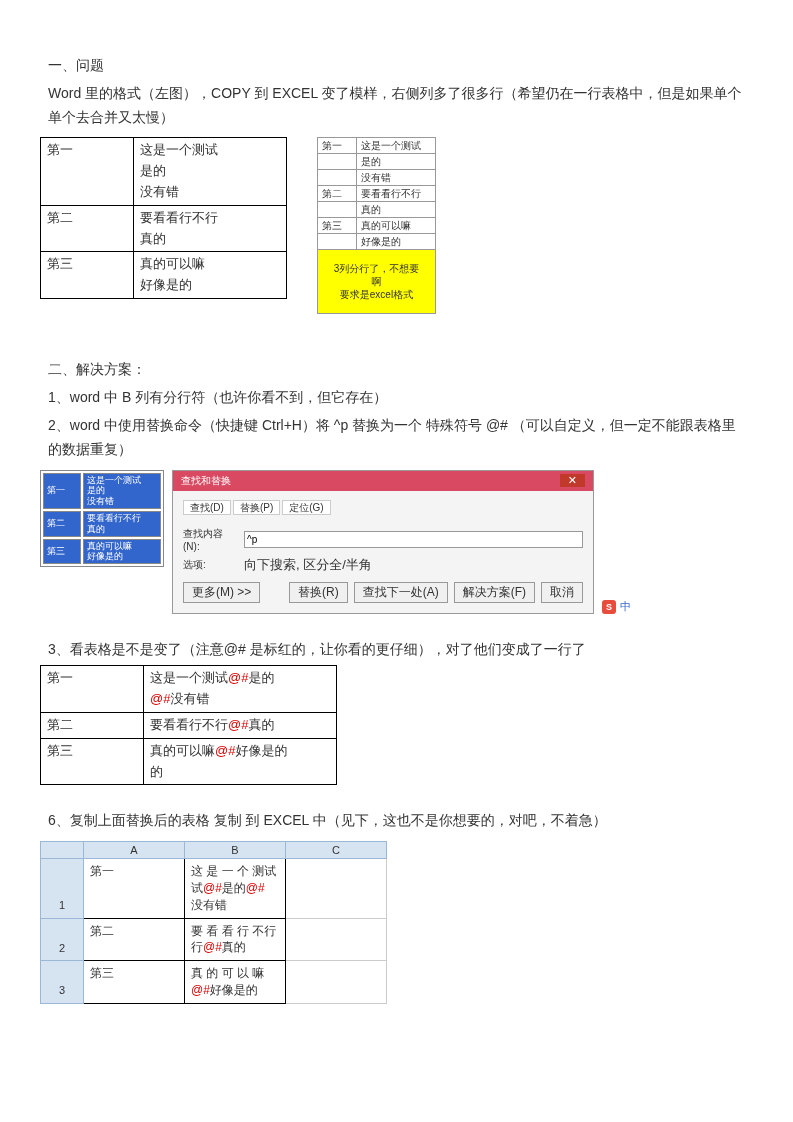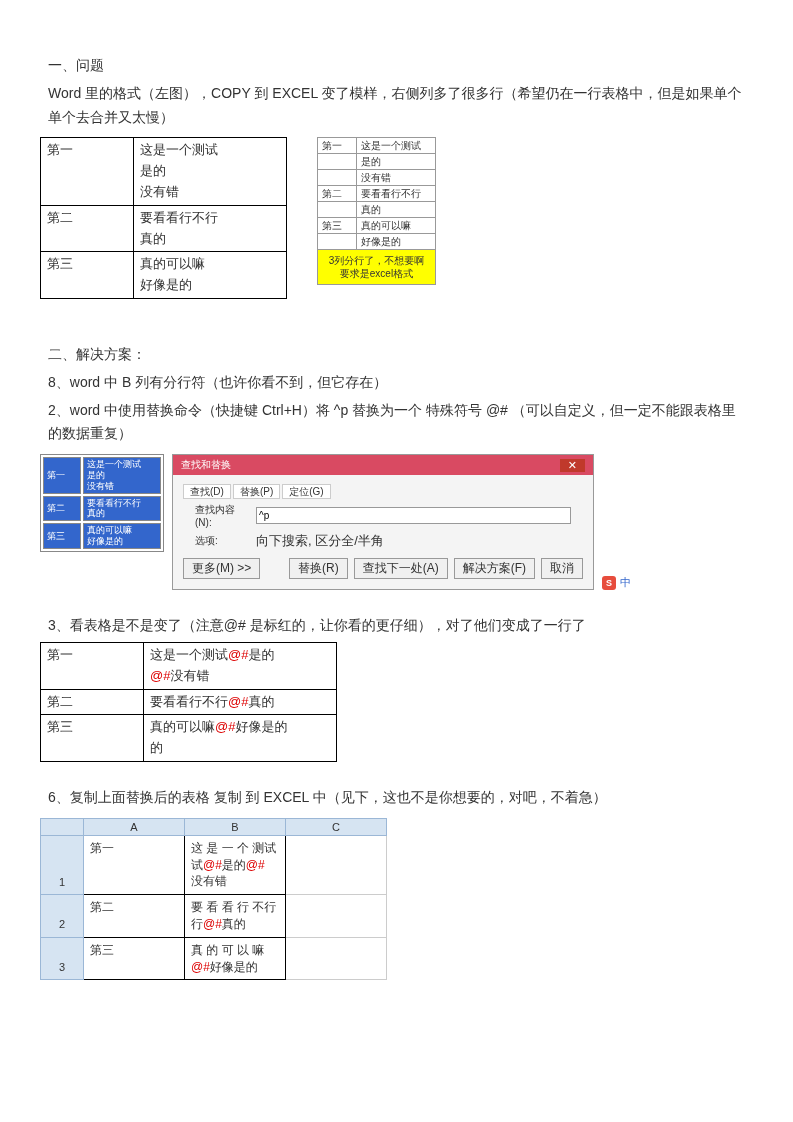--- a/index.html
+++ b/index.html
@@ -3,32 +3,32 @@
 <meta charset="utf-8">
 <style>
 body{font-family:"Microsoft YaHei",SimSun,sans-serif;font-size:14px;color:#333;background:#fff;margin:0;padding:50px 40px;width:713px}
 p{margin:4px 8px;line-height:1.7}
 .section-gap{height:20px}
 .tbl{border-collapse:collapse;font-size:13px}
 .tbl td{border:1px solid #000;padding:2px 6px;vertical-align:top;line-height:1.6}
 .row1{display:flex;gap:30px;align-items:flex-start;margin-top:8px}
 .small-tbl{border-collapse:collapse;font-size:10px}
 .small-tbl td{border:1px solid #999;padding:1px 4px;line-height:1.3}
-.yellow-row td{background:#ffff00;border:1px solid #999;font-size:10px;padding:4px}
+.yellow-row td{background:#ffff00;border:1px solid #999;font-size:10px;padding:12px}
 .replace-area{display:flex;gap:8px;margin-top:8px;align-items:flex-start}
 .word-mini{border:1px solid #888;font-size:9px}
 .word-mini td{border:1px solid #888;padding:1px 3px;line-height:1.2}
 .word-mini .sel{background:#3366cc;color:#fff}
 .dialog{border:1px solid #999;width:420px;font-size:10px;background:#701a75}
 .dialog-title{background:#d94a62;color:#fff;padding:3px 8px;display:flex;justify-content:space-between;align-items:center}
 .dialog-close{background:#c0392b;color:#fff;padding:0 8px;font-size:11px}
 .dialog-body{padding:10px;background:#f4f4f4}
-.tabs{font-size:10px;margin-bottom:4px}
+.tabs{font-size:10px;margin-bottom:12px}
 .tabs span{border:1px solid #ccc;padding:1px 6px;margin-right:2px;background:#fff}
-.field-row{display:flex;align-items:center;margin:4px 12px;gap:6px}
+.field-row{display:flex;align-items:center;margin:4px 0;gap:6px}
 .field-row label{width:55px;font-size:10px}
 .field-row input{flex:1;border:1px solid #999;height:15px;font-size:10px;padding:0 2px}
 .btn-row{display:flex;gap:6px;justify-content:flex-end;margin-top:8px}
 .btn{border:1px solid #999;background:#f0f0f0;padding:1px 8px;font-size:12px}
 .marker{color:#d00}
 .excel-tbl{border-collapse:collapse;font-size:12px;margin-top:8px}
 .excel-tbl th{background:#d6e4f2;border:1px solid #9bb7d6;padding:2px 10px;font-weight:normal;text-align:center;width:80px;font-size:11px}
 .excel-tbl .rowh{background:#d6e4f2;border:1px solid #9bb7d6;text-align:center;width:22px;font-size:11px;vertical-align:bottom}
 .excel-tbl td{border:1px solid #000;padding:4px 6px;vertical-align:top;line-height:1.4;width:88px}
 .excel-tbl td.noc{border-top:1px solid #ccc;border-bottom:1px solid #ccc;border-right:1px solid #ccc}
@@ -97,21 +97,21 @@
 要求是excel格式</td>
         </tr>
 </tbody>
     </table>
 </div>
 
 <div class="section-gap"></div>
 <div class="section-gap"></div>
 
 <p>二、解决方案：</p>
-<p>8、word 中 B 列有分行符（也许你看不到，但它存在）</p>
+<p>1、word 中 B 列有分行符（也许你看不到，但它存在）</p>
 <p>2、word 中使用替换命令（快捷键  Ctrl+H）将  ^p 替换为一个 特殊符号 @#  （可以自定义，但一定不能跟表格里的数据重复）</p>
 
 <div class="replace-area">
 <table class="word-mini">
 <tbody>
         <tr>
           <td class="sel" style="width:30px">第一</td>
           <td class="sel" style="width:70px;white-space:pre-line">这是一个测试
 是的
 没有错</td>

